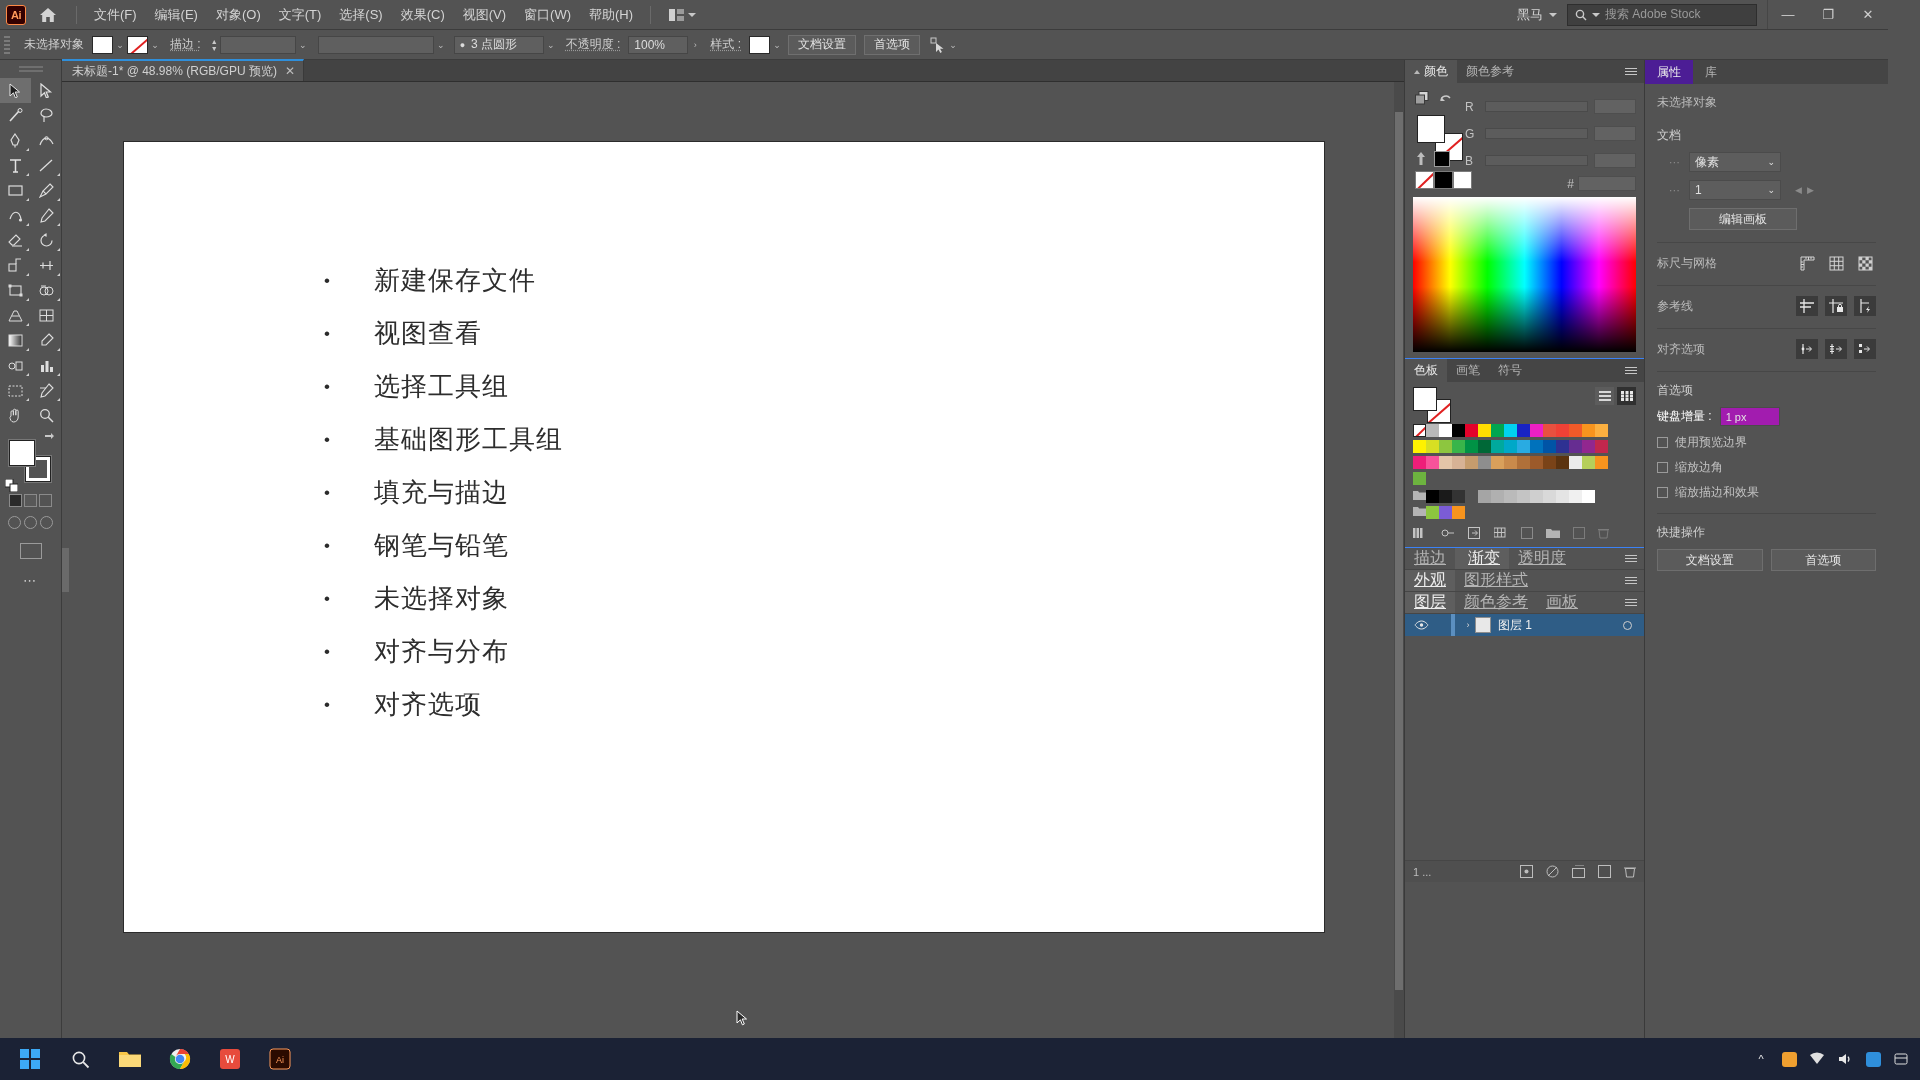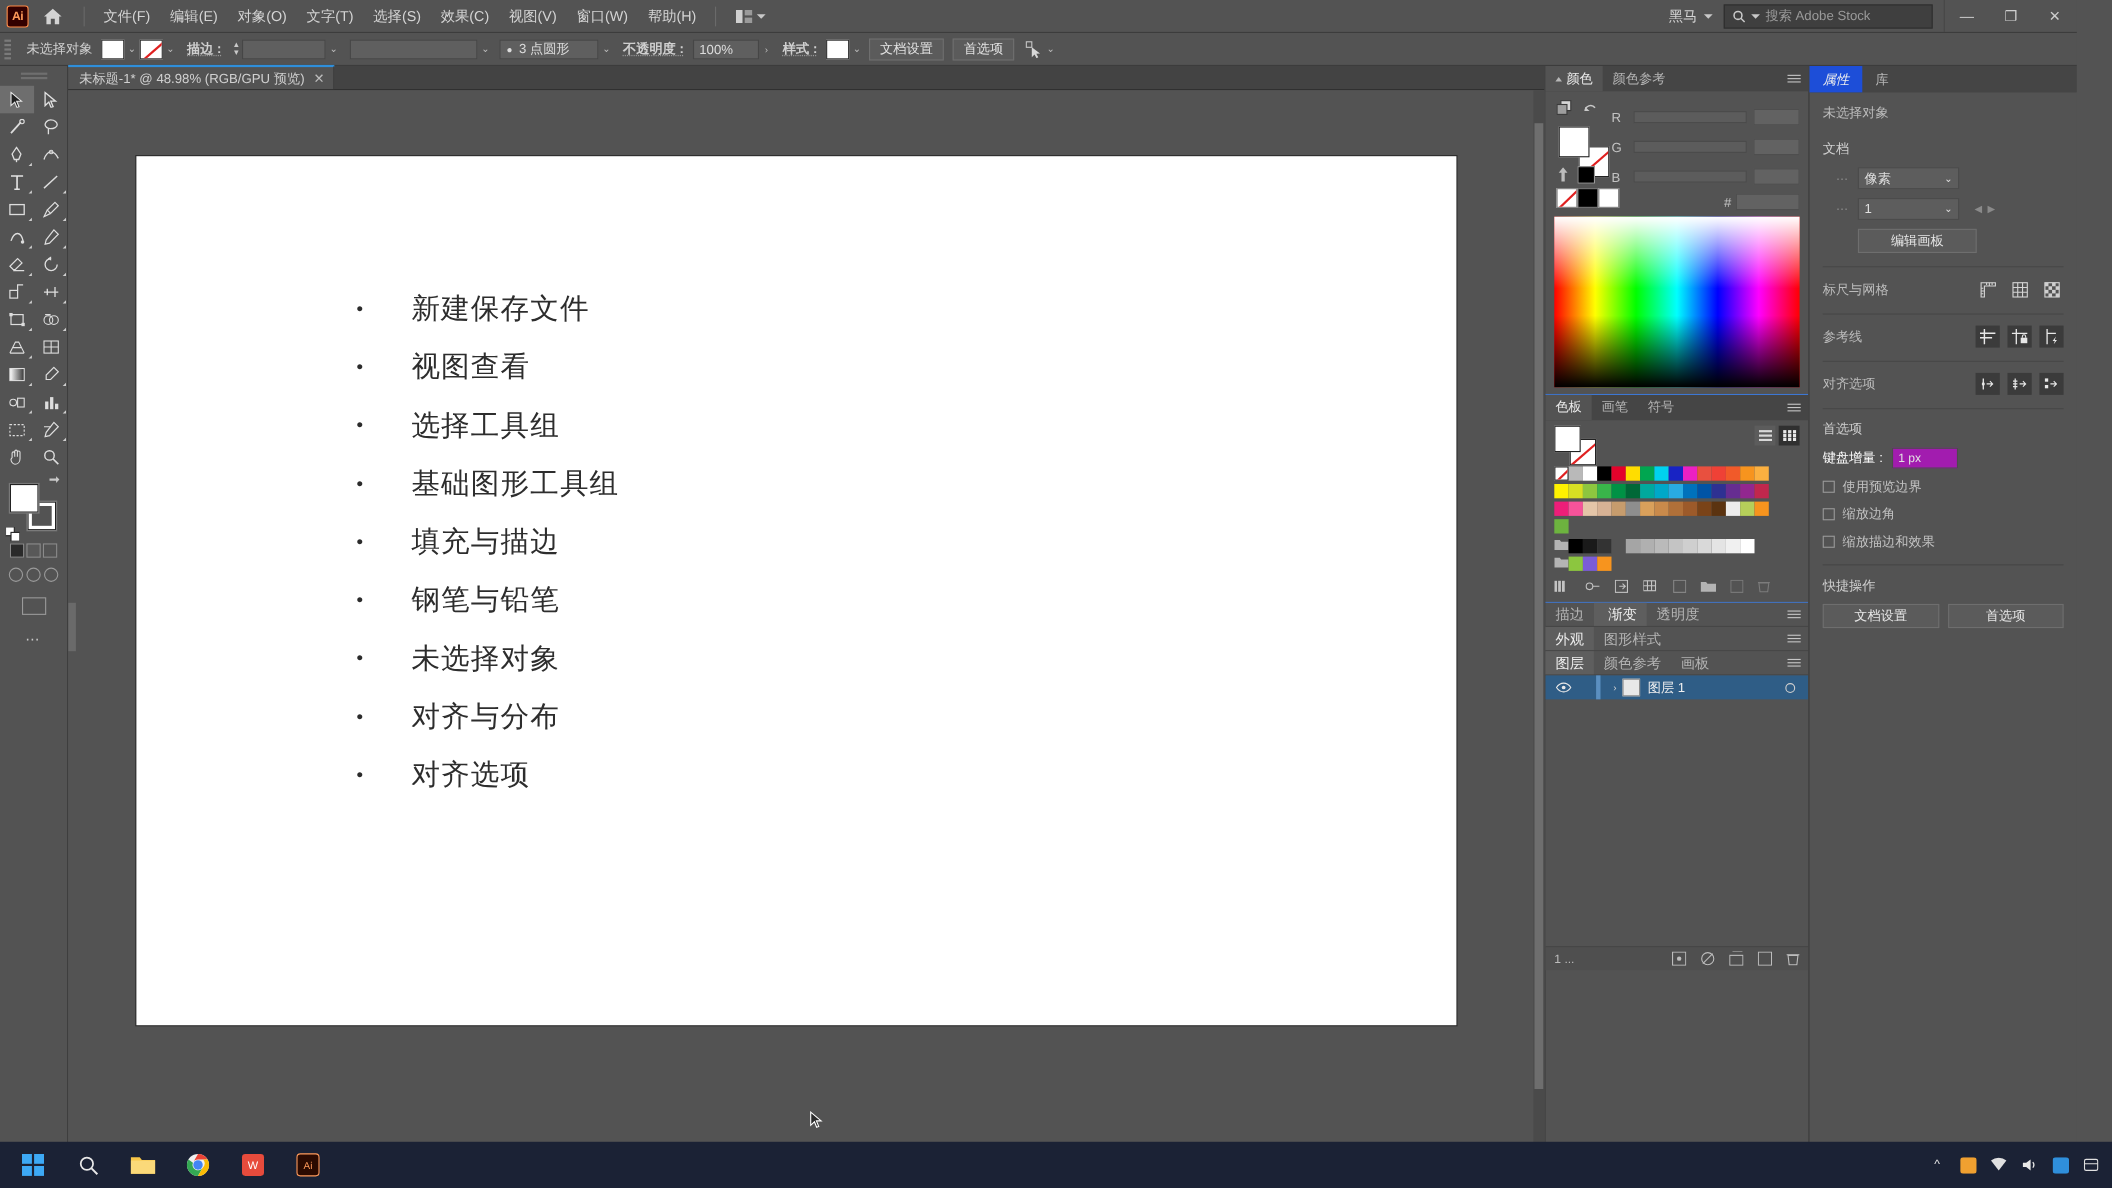--- a/index.html
+++ b/index.html
@@ -38,21 +38,21 @@
   .win-btn { width: 40px; display: flex; align-items: center; justify-content: center; color: #cfcfcf; font-size: 13px; }
 
   
   .controlbar {
     height: 30px; background: #535353; display: flex; align-items: center;
     border-bottom: 1px solid #3c3c3c; flex: 0 0 30px; padding-left: 4px; gap: 0;
   }
   .grip { width: 6px; height: 22px; display:flex; flex-direction:column; justify-content:center; gap:2px; margin-right: 6px; }
   .grip i { display:block; height:2px; background:#7a7a7a; }
   .cb-label { font-size: 12px; color: #cfcfcf; padding: 0 8px; white-space: nowrap; }
-  .cb-label.u { text-decoration: underline dotted #999; text-underline-offset: 2px; font-weight: bold; }
+  .cb-label.u { text-decoration: underline dotted #999; text-underline-offset: 2px; }
   .swatch-btn { width: 21px; height: 18px; border: 1px solid #2a2a2a; background: #fff; }
   .none-swatch { width: 21px; height: 18px; border: 1px solid #2a2a2a; background: #fff; position: relative; overflow:hidden; }
   .none-swatch::after { content:""; position:absolute; left:-4px; top:8px; width:32px; height:1.5px; background:#e02020; transform: rotate(-41deg); }
   .dd-caret { width:14px; height:18px; display:flex; align-items:center; justify-content:center; color:#bdbdbd; font-size:9px;}
   .stepper { width: 11px; height: 18px; display:flex; flex-direction:column; align-items:center; justify-content:center; color:#c9c9c9; font-size:7px; line-height:7px; }
   .cb-field { height: 18px; background: #5f5f5f; border: 1px solid #464646; display:flex; align-items:center; padding: 0 5px; color:#dcdcdc; font-size:12px;}
   .cb-combo { display:flex; align-items:center; }
   .cb-btn {
     height: 20px; background: #5b5b5b; border: 1px solid #6f6f6f; color: #e2e2e2;
     font-size: 12px; padding: 0 9px; display:flex; align-items:center; margin: 0 4px;
@@ -167,39 +167,39 @@
   .sw-s::after{content:"";position:absolute;left:-5px;top:11px;width:36px;height:2px;background:#e02020;transform:rotate(-41deg);}
   .sw-viewbtns { display:flex; gap:3px; }
   .sw-vb { width:19px;height:18px; background:#5c5c5c; display:flex;align-items:center;justify-content:center;}
   .sw-vb.on { background:#303030; }
   .sw-grid { display:flex; flex-wrap:wrap; width: 202px; margin-top:3px; }
   .swx { width: 13px; height: 13px; }
   .sw-foot { display:flex; align-items:center; gap:13px; height:20px; margin-top:4px; color:#bdbdbd; font-size:11px;}
 
   
   .ctabs { height: 22px; background: #535353; display:flex; align-items:stretch; border-bottom:1px solid #464646;}
-  .ctab { display:flex; align-items:center; padding:0 9px; font-size:13px; color:#b4b4b4;}
+  .ctab { display:flex; align-items:center; padding:0 9px; font-size:16px; color:#b4b4b4;text-decoration:underline;}
   .ctab.active { background:#5e5e5e; color:#ededed;}
 
   
   .layer-row { height: 22px; background:#2f5d86; display:flex; align-items:center; gap:0; padding-left:6px; }
   .lr-eye { width:20px; display:flex;align-items:center;justify-content:center;}
   .lr-bar { width: 4px; height:22px; background:#5b8fc0; margin-right:6px;}
   .lr-tri { width:14px; color:#d9d9d9; font-size:9px; display:flex;align-items:center;justify-content:center;}
   .lr-thumb { width:16px;height:16px;background:#e8e8e8;border:1px solid #8e8e8e; margin-right:7px; }
   .lr-name { flex:1; font-size:12px; color:#f0f0f0;}
   .lr-circ { width:9px;height:9px;border:1.5px solid #cfcfcf;border-radius:50%; margin-right:12px;}
   .layers-body { height: 224px; background:#535353; }
   .layers-foot { height: 22px; background:#4f4f4f; display:flex; align-items:center; gap:14px; padding:0 8px; font-size:11px; color:#bdbdbd; border-top:1px solid #464646;}
 
   
   .props { width: 244px; background: #535353; border-left:1px solid #3a3a3a; display:flex; flex-direction:column; flex:0 0 244px;}
   .pr-head { height: 24px; background:#454545; display:flex; align-items:stretch;}
   .pr-tab { display:flex;align-items:center; padding:0 12px; font-size:12px; color:#b4b4b4;}
-  .pr-tab.active { background:#1d4ed8; color:#ededed;font-style:italic; }
+  .pr-tab.active { background:#4c1d95; color:#ededed; }
   .pr-body { padding: 10px 12px; }
   .pr-sel { font-size:12px; color:#bbb; margin-bottom:16px;}
   .pr-sec { font-size:12px; color:#cfcfcf; margin: 6px 0 8px; }
   .pr-rule { height:1px; background:#474747; margin: 12px 0 10px; }
   .pr-row { display:flex; align-items:center; gap:8px; margin-bottom:8px; }
   .pr-dots { color:#8b8b8b; font-size:11px; width:24px; text-align:right; letter-spacing:1px;}
   .pr-select { width: 92px; height:20px; background:#5d5d5d; border:1px solid #4b4b4b; display:flex;align-items:center; justify-content:space-between; padding:0 5px; font-size:12px; color:#e0e0e0;}
   .pr-arrows { display:flex; gap:10px; color:#8a8a8a; font-size:9px; margin-left: 6px;}
   .pr-btn { height: 22px; background:#5b5b5b; border:1px solid #6e6e6e; color:#e6e6e6; font-size:12px;
             display:flex;align-items:center;justify-content:center; }

